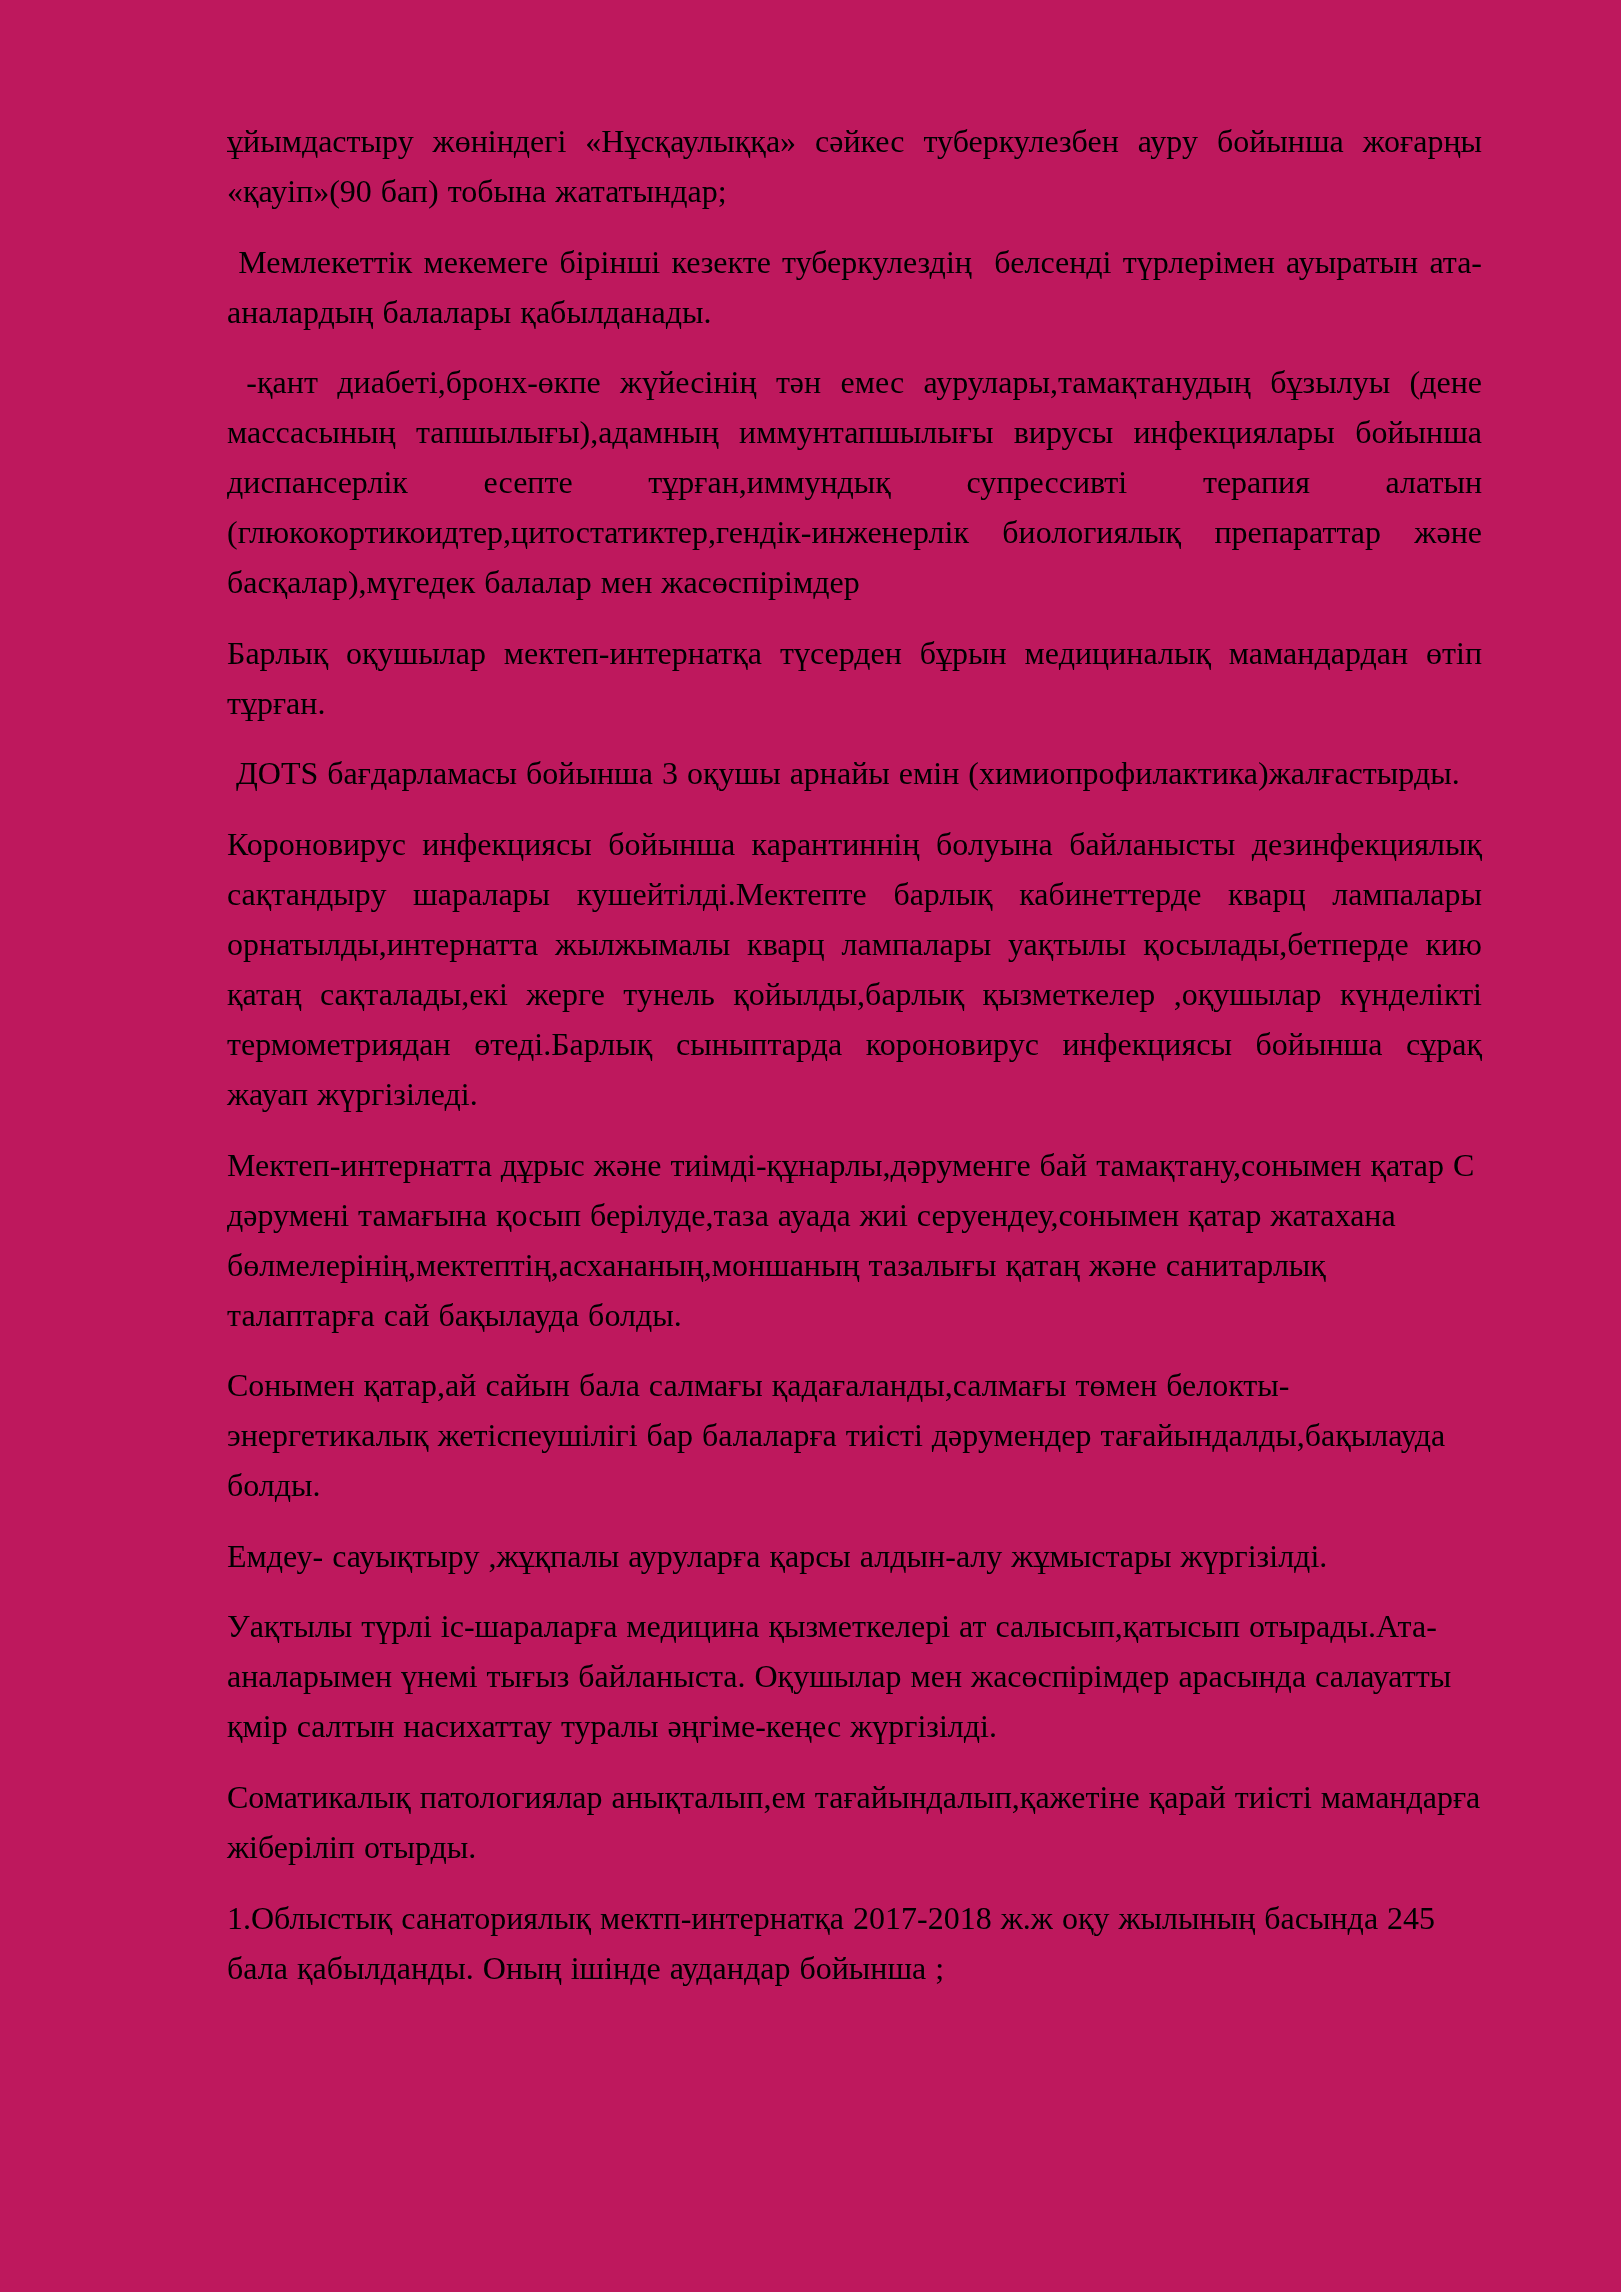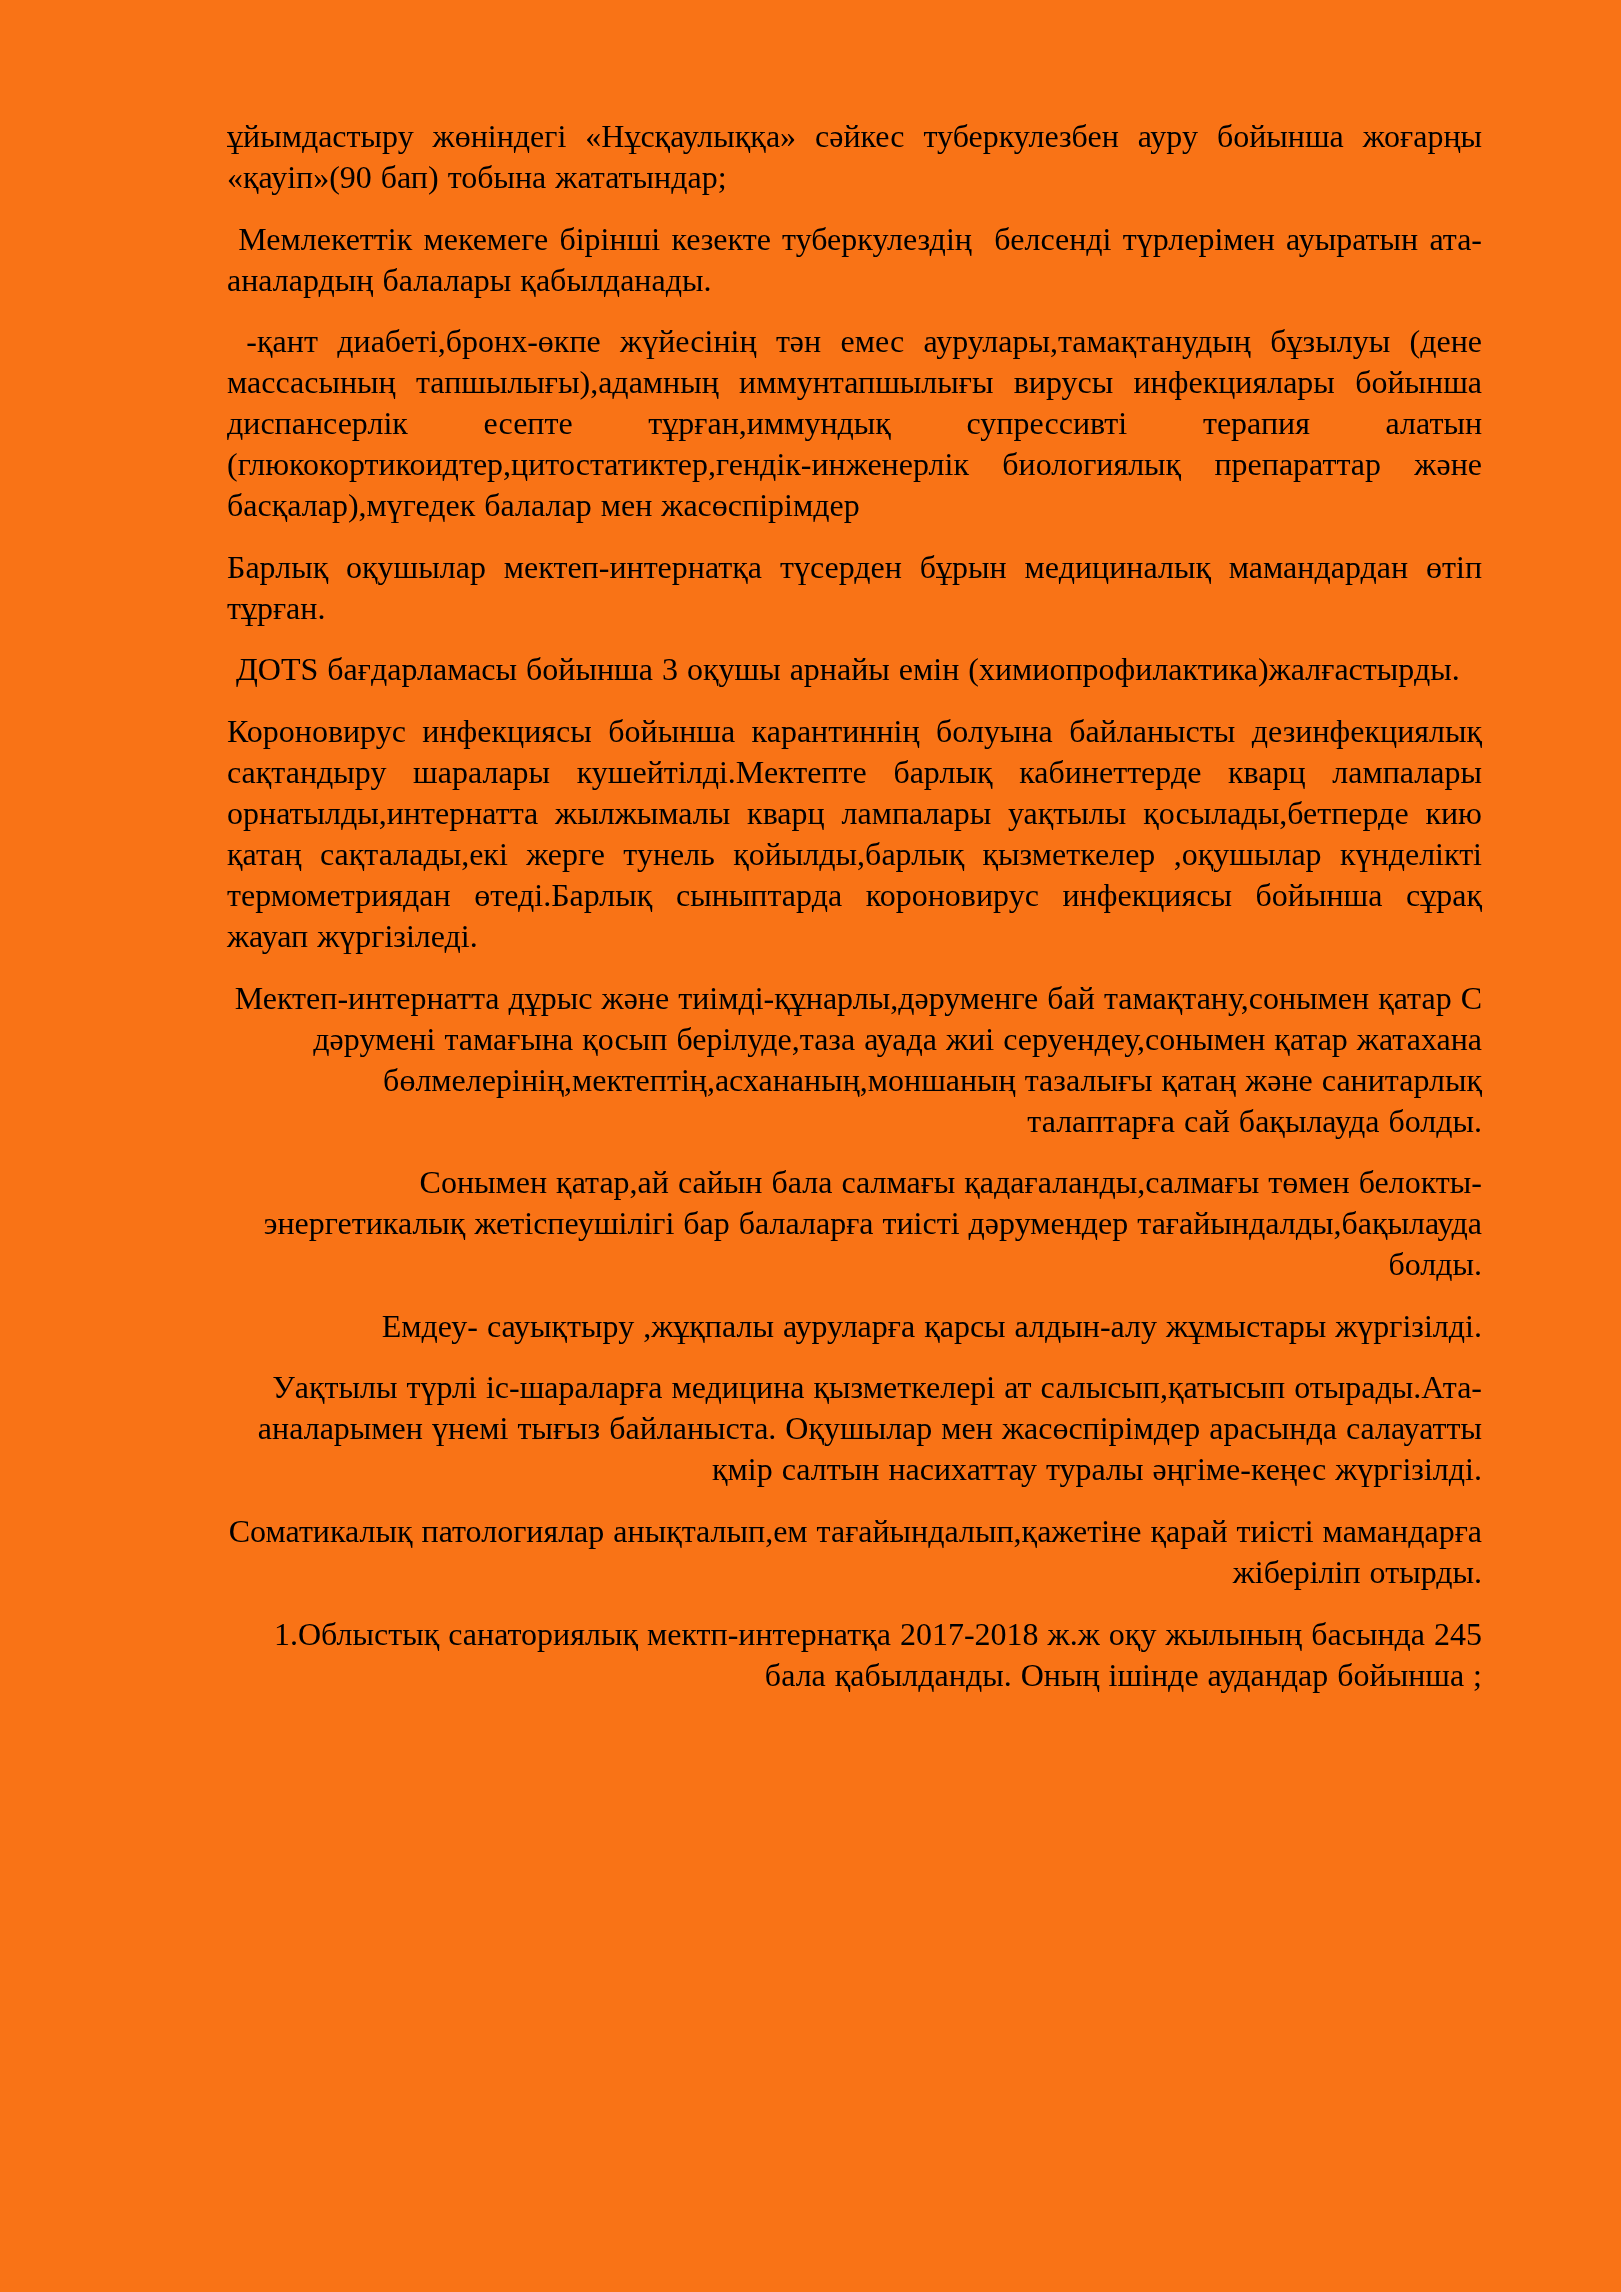--- a/index.html
+++ b/index.html
@@ -8,33 +8,32 @@
     background: #ffffff;
   }
   body {
     width: 1621px;
     height: 2293px;
   }
   .doc {
     box-sizing: border-box;
     width: 1621px;
     height: 2293px;
-    background: #f97316;
+    background: #be185d;
     padding: 116px 139px 0 227px;
     font-family: "Liberation Serif", "DejaVu Serif", serif;
     font-size: 32px;
-    line-height: 41px;
+    line-height: 50px;
     color: #000000;
     overflow: hidden;
   }
   .para {
     margin: 0 0 20.6px 0;
     white-space: pre-wrap;
     word-spacing: 1px;
-    text-align: right;
   }
   .para.j {
     text-align: justify;
   }
 </style>
 </head>
 <body>
 
 <div class="doc">
   <p class="para j">ұйымдастыру жөніндегі «Нұсқаулыққа» сәйкес туберкулезбен ауру бойынша жоғарңы «қауіп»(90 бап) тобына жататындар;</p>

